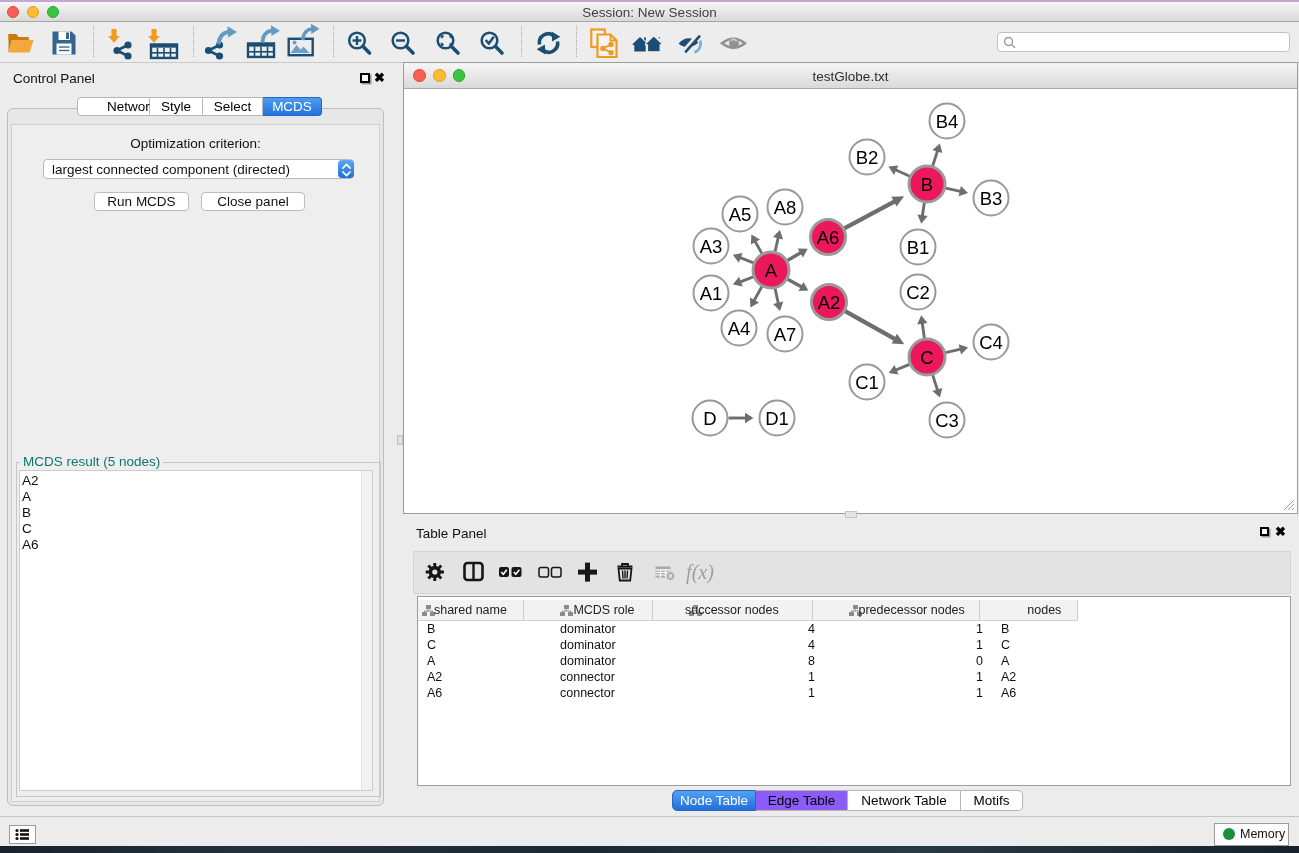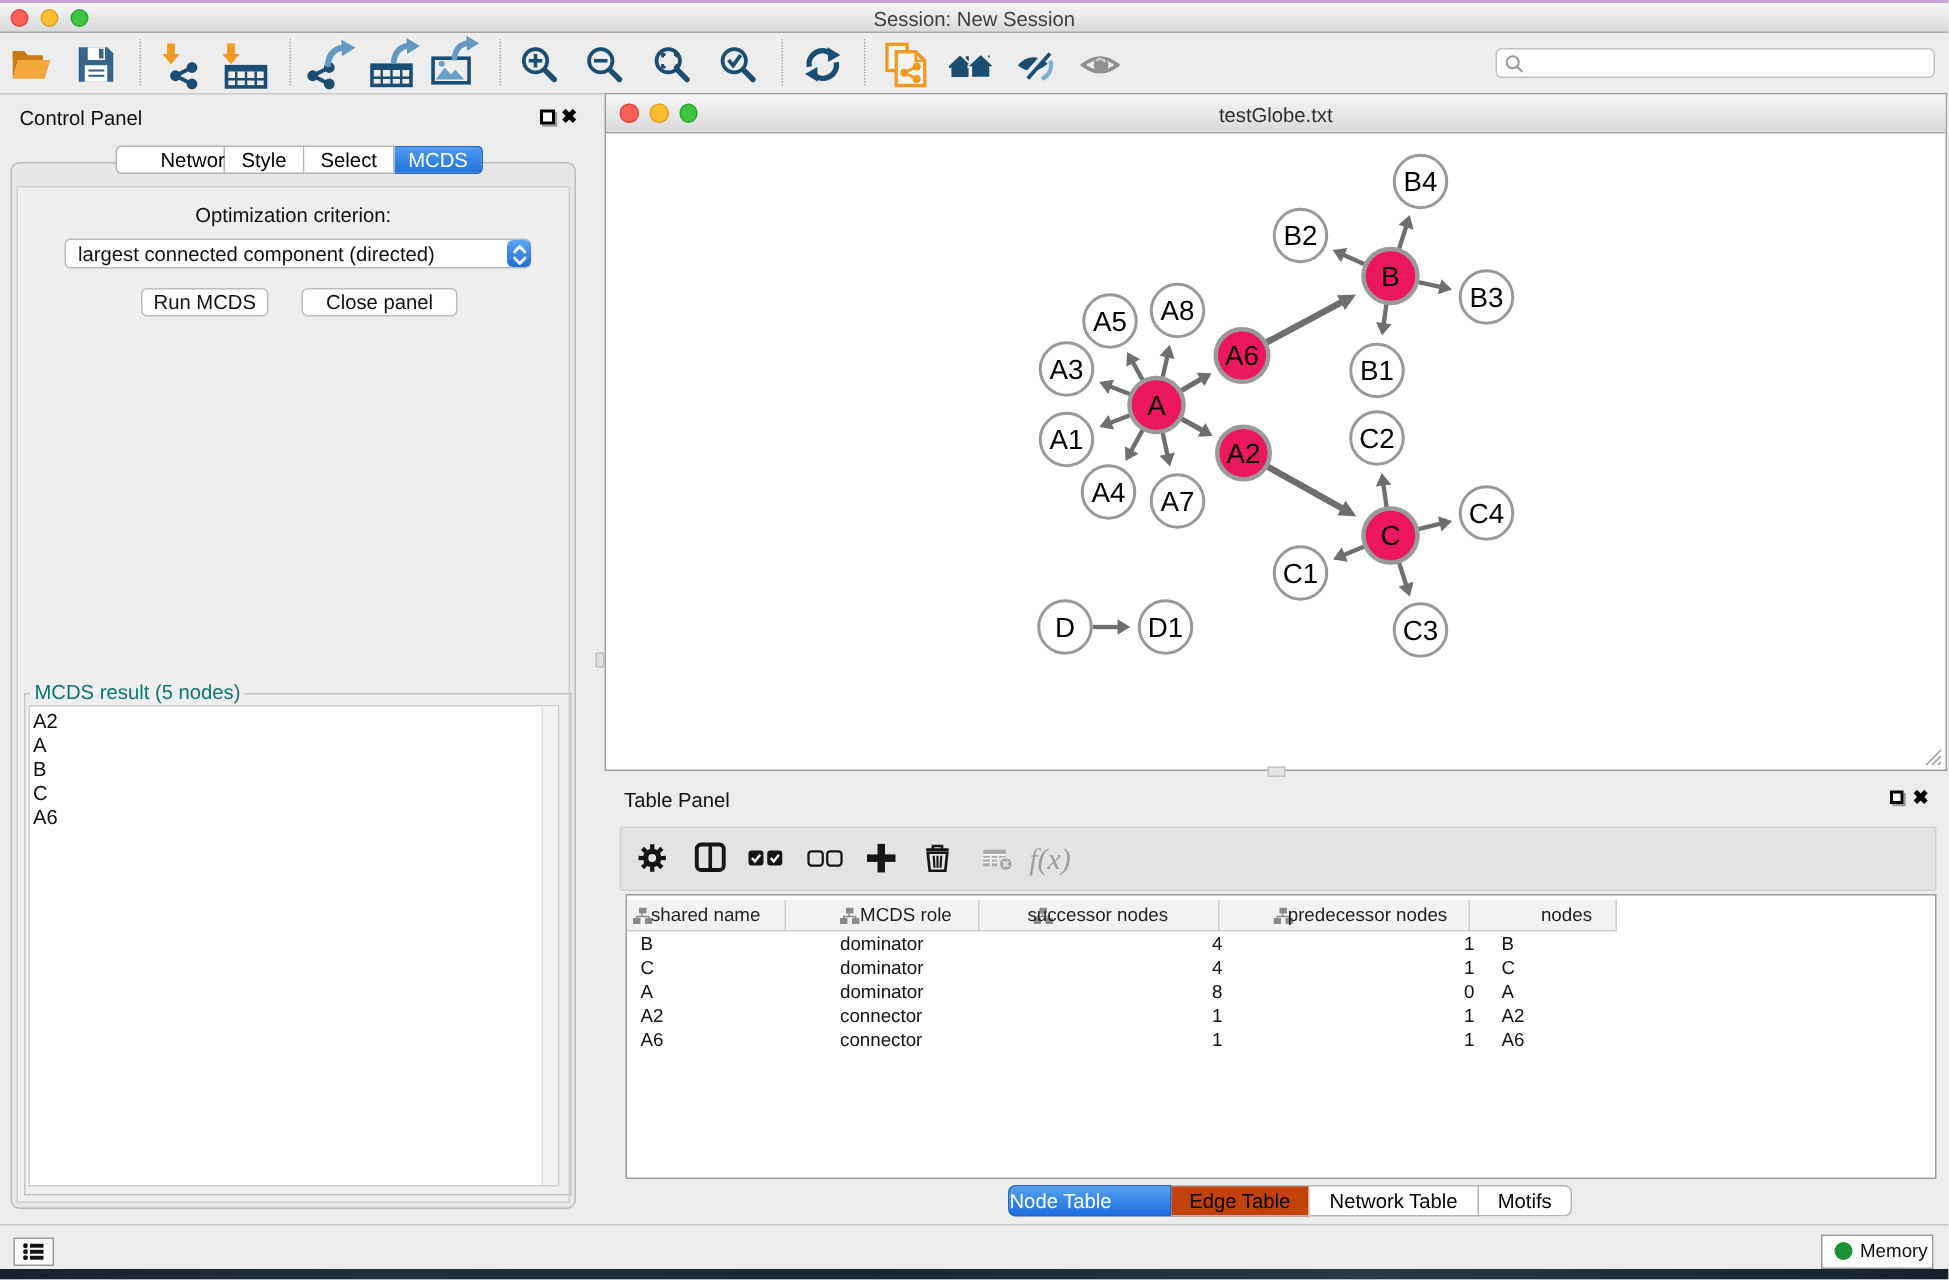--- a/index.html
+++ b/index.html
@@ -192,21 +192,21 @@
   <div class="abs" style="left:0;top:72px;width:391px;text-align:center;font-size:13.5px;color:#111;">Optimization criterion:</div>
 
   <div class="abs" style="left:43px;top:95px;width:311px;height:20px;background:#fff;border:1px solid #b9b9b9;border-radius:4px;font-size:13.5px;color:#111;line-height:19px;padding-left:8px;">largest connected component (directed)</div>
   <div class="abs" style="left:338px;top:96px;width:16px;height:18px;background:linear-gradient(#5ea7f2,#1d6edd);border-radius:4px;">
     <svg width="17" height="20" viewBox="0 0 17 20">
         <path d="M5 8 L8.5 4.3 L12 8" fill="none" stroke="#fff" stroke-width="1.8" stroke-linecap="round" stroke-linejoin="round"></path>
         <path d="M5 12 L8.5 15.7 L12 12" fill="none" stroke="#fff" stroke-width="1.8" stroke-linecap="round" stroke-linejoin="round"></path>
       </svg>
   </div>
 
-  <div class="abs" style="left:94px;top:128px;width:85px;height:19px;background:#fff;border:1px solid #bdbdbd;border-radius:4px;text-align:center;font-size:13.5px;line-height:18px;color:#111;">Run MCDS</div>
+  <div class="abs" style="left:94px;top:128px;width:95px;height:19px;background:#fff;border:1px solid #bdbdbd;border-radius:4px;text-align:center;font-size:13.5px;line-height:18px;color:#111;">Run MCDS</div>
   <div class="abs" style="left:201px;top:128px;width:104px;height:19px;background:#fff;border:1px solid #bdbdbd;border-radius:4px;text-align:center;font-size:13.5px;line-height:18px;color:#111;">Close panel</div>
 
   <div class="abs" style="left:16px;top:398px;width:365px;height:335px;border:1px solid #c6c6c6;"></div>
   <div class="abs" style="left:20px;top:390px;background:#eeeeee;padding:0 3px;font-size:13.5px;color:#0f766e;">MCDS result (5 nodes)</div>
   <div class="abs" style="left:19px;top:406px;width:354px;height:321px;background:#fff;border:1px solid #cdcdcd;"></div>
   <div class="abs" style="left:361px;top:407px;width:11px;height:319px;background:#f2f2f2;border-left:1px solid #e2e2e2;"></div>
   <div class="abs" style="left:22px;top:409px;font-size:13.5px;color:#111;line-height:16px;">A2<br>A<br>B<br>C<br>A6</div>
 </div>
 
 <div class="abs" style="left:403px;top:62px;width:895px;height:452px;background:#fff;border:1px solid #9c9c9c;">
@@ -435,22 +435,22 @@
       <div style="display:flex;height:16px;line-height:16px;">
         <div style="width:131px;padding-left:9px;">A6</div>
         <div style="width:120px;padding-left:11px;">connector</div>
         <div style="width:158px;text-align:right;padding-right:12px;">1</div>
         <div style="width:167px;text-align:right;padding-right:11px;">1</div>
         <div style="width:82px;padding-left:7px;">A6</div>
       </div>
     </div>
 
   <div class="abs" style="left:269px;top:272px;height:21px;display:flex;font-size:13.5px;">
-    <div style="width:109px;background:linear-gradient(#55a1ef,#1e6fdc);border:1px solid #2466c0;border-radius:5px 0 0 5px;text-align:left;line-height:20px;color:#fff;">Node Table</div>
-    <div style="width:92px;background:#c2410c;border:1px solid #b5b5b5;border-left:none;text-align:center;line-height:20px;">Edge Table</div>
+    <div style="width:84px;background:linear-gradient(#55a1ef,#1e6fdc);border:1px solid #2466c0;border-radius:5px 0 0 5px;text-align:center;line-height:20px;color:#fff;">Node Table</div>
+    <div style="width:92px;background:#8b5cf6;border:1px solid #b5b5b5;border-left:none;text-align:center;line-height:20px;">Edge Table</div>
     <div style="width:113px;background:#fff;border:1px solid #b5b5b5;border-left:none;text-align:center;line-height:20px;">Network Table</div>
     <div style="width:62px;background:#fff;border:1px solid #b5b5b5;border-left:none;border-radius:0 5px 5px 0;text-align:center;line-height:20px;">Motifs</div>
   </div>
 </div>
 
 <div class="abs" style="left:0;top:816px;width:1299px;height:30px;background:#ececec;border-top:1px solid #c6c6c6;">
   <div class="abs" style="left:9px;top:8px;width:27px;height:19px;background:#fdfdfd;border:1px solid #9b9b9b;">
     <svg width="25" height="17" viewBox="0 0 25 17">
         <g fill="#111">
           <circle cx="7" cy="4.5" r="1.6"></circle>

